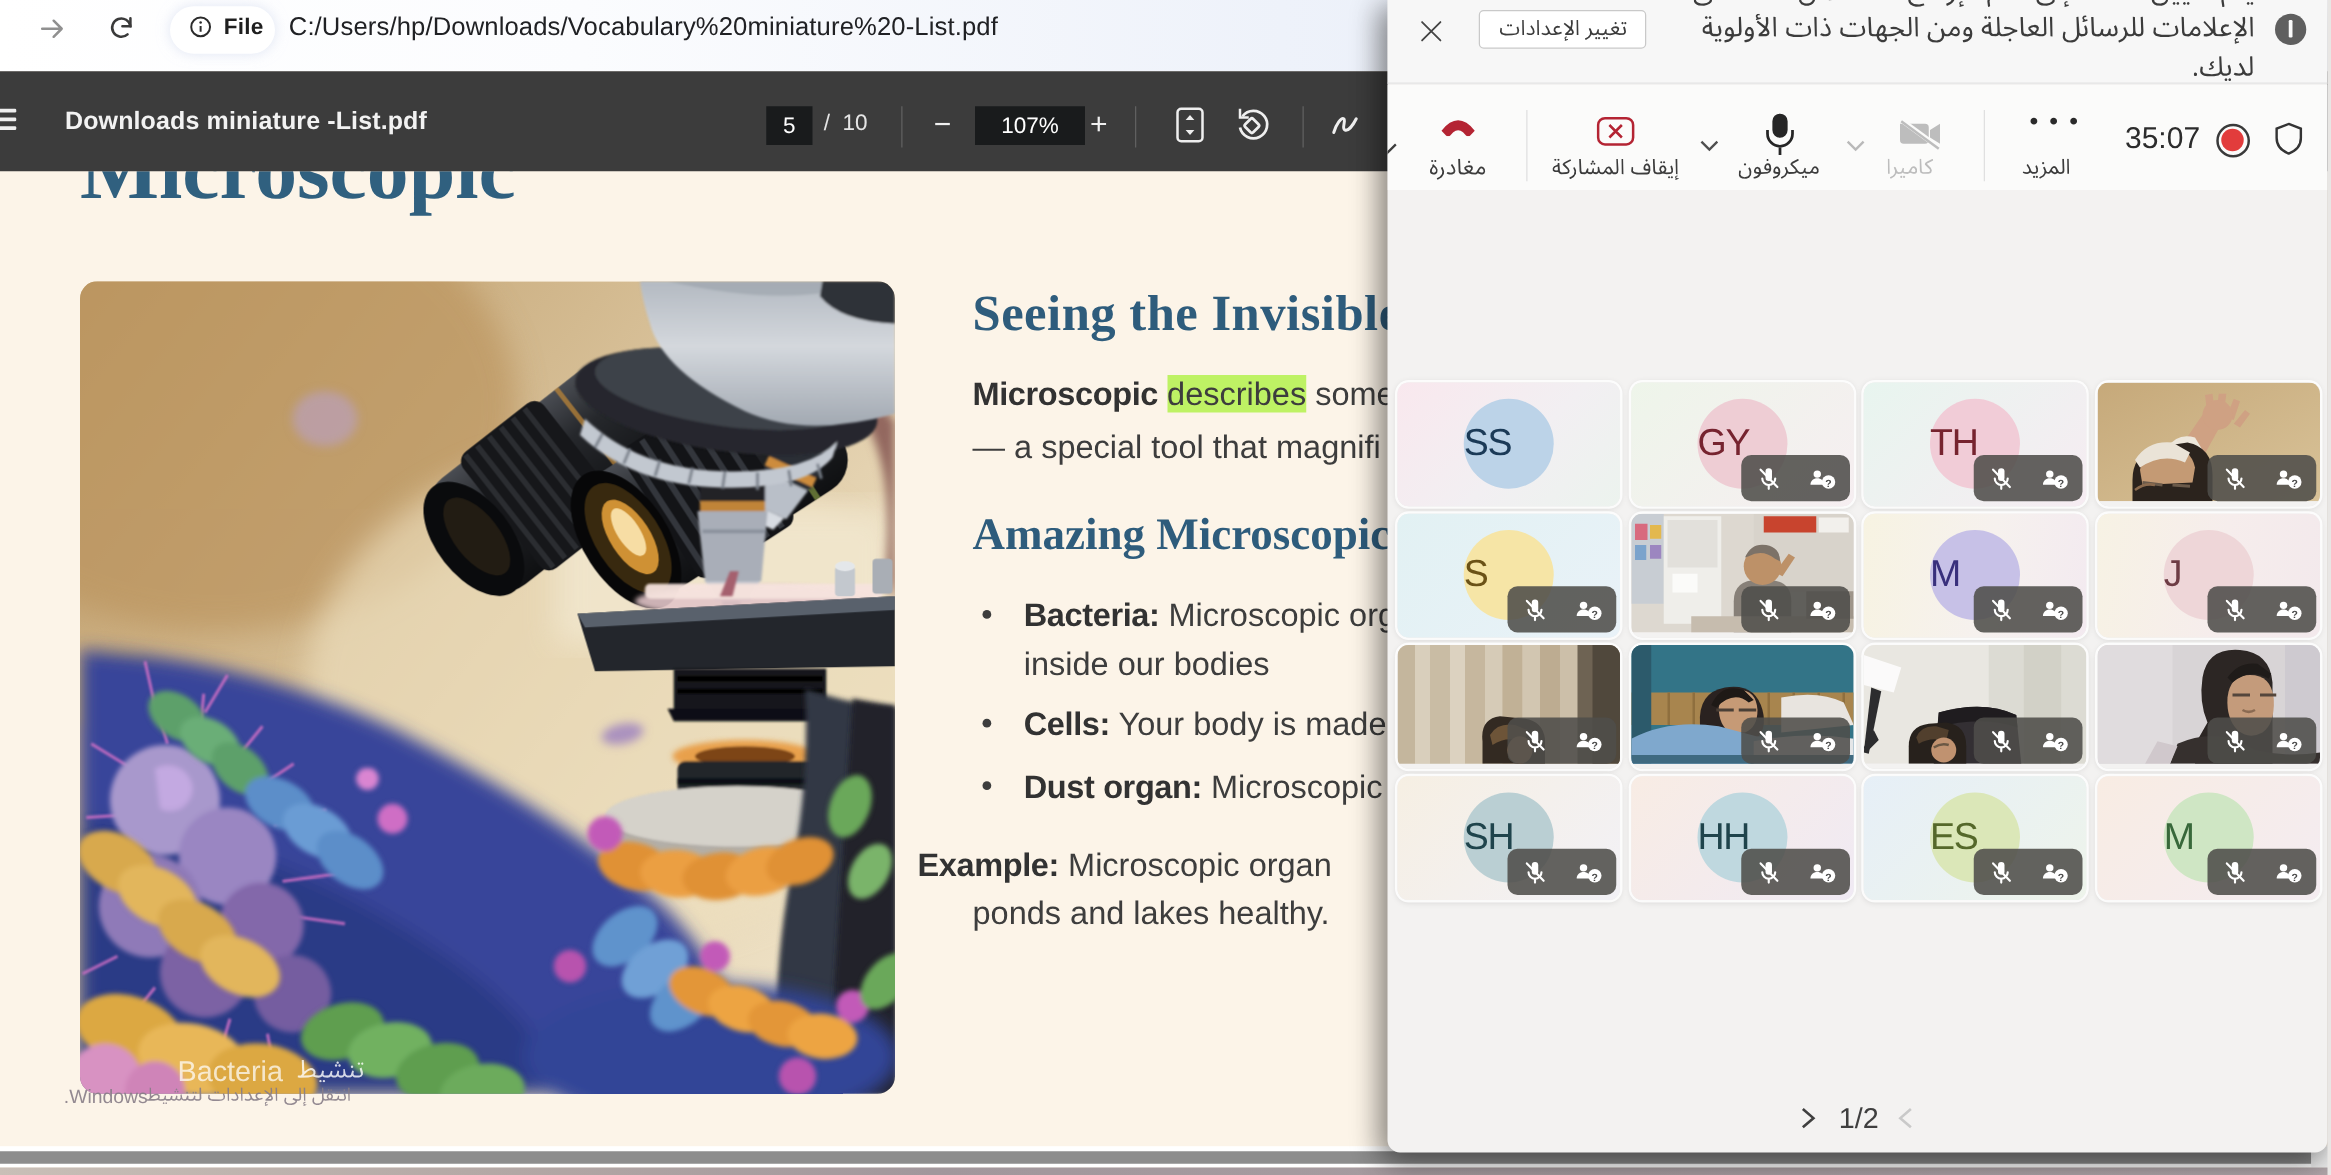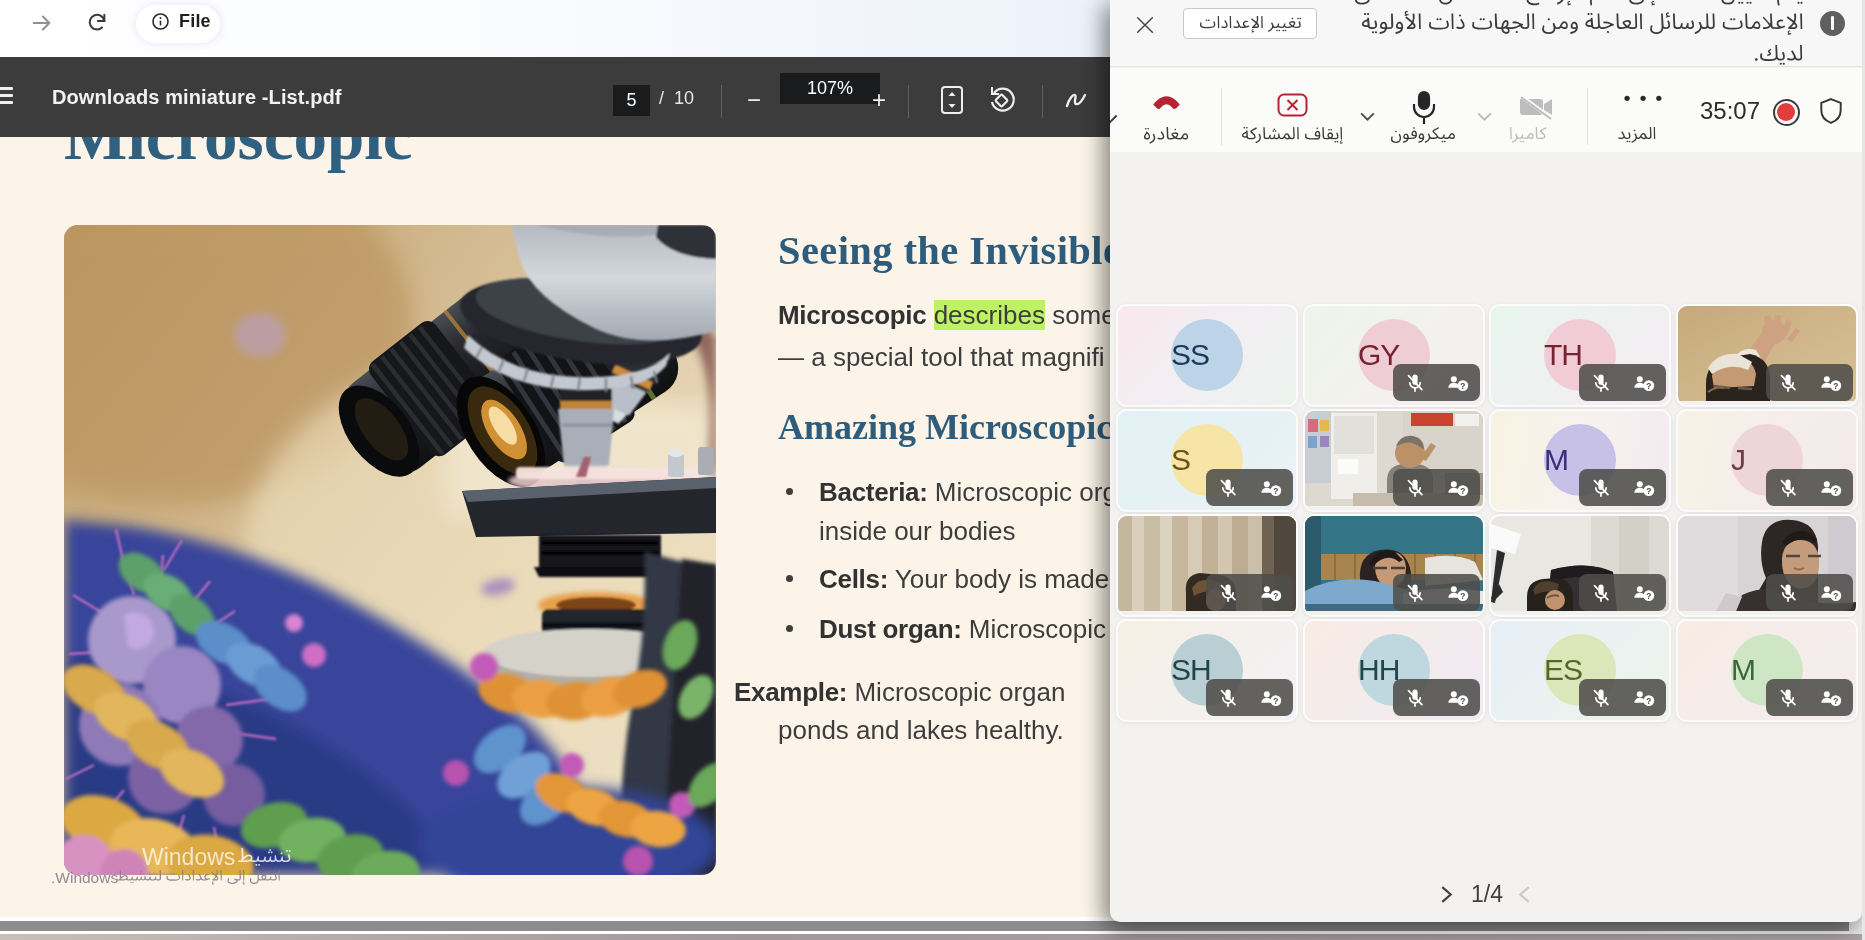--- a/index.html
+++ b/index.html
@@ -14,21 +14,21 @@
 
 #pdfbar{position:absolute;left:0;top:57px;width:1865px;height:80px;background:#3c3c3c;z-index:5}
 #pdfbar .ham{position:absolute;left:-11px;top:30px;width:24px;height:20px}
 #pdfbar .ham i{display:block;height:2.6px;background:#efefef;margin-bottom:4.6px;border-radius:1px}
 #pdftitle{position:absolute;left:52px;top:29px;font-size:20px;font-weight:700;color:#f2f2f2;letter-spacing:.1px}
 .darkbox{position:absolute;background:#191b1c;color:#fff;text-align:center;font-size:18px}
 #pagebox{left:613px;top:28px;width:37px;height:31px;line-height:31px}
 #slash10{position:absolute;left:659px;top:31px;font-size:18px;color:#e5e5e5}
 .tdiv{position:absolute;top:28px;width:1px;height:33px;background:#606060}
 #zminus{position:absolute;left:743px;top:28px;width:22px;height:31px;color:#f0f0f0;font-size:24px;line-height:29px;text-align:center}
-#zoombox{left:780px;top:16px;width:100px;height:31px;line-height:31px}
+#zoombox{left:780px;top:28px;width:88px;height:31px;line-height:31px}
 #zplus{position:absolute;left:868px;top:28px;width:22px;height:31px;color:#f0f0f0;font-size:24px;line-height:29px;text-align:center}
 .ticon{position:absolute;top:27px;width:30px;height:32px;color:#efefef}
 
 #pdfarea{position:absolute;left:0;top:137px;width:1865px;height:781px;background:#fcf4e8;overflow:hidden}
 #bigword{position:absolute;left:64px;top:-39px;font-family:"Liberation Serif",serif;font-weight:700;font-size:67px;color:#30607f;letter-spacing:0}
 #photo{position:absolute;left:64px;top:88px;width:652px;height:650px;border-radius:14px;overflow:hidden}
 .h1s{position:absolute;font-family:"Liberation Serif",serif;font-weight:700;color:#2e5c7c}
 .body,.bodyb{position:absolute;font-size:26px;color:#3d3d3d;white-space:nowrap;letter-spacing:0}
 .body b{letter-spacing:-.3px}
 .hl{background:#bef264}
@@ -51,20 +51,21 @@
         <path d="M20 11a8 8 0 1 0-2.5 7"></path>
         <path d="M20 4v7h-7" fill="none"></path>
       </svg>
   <div id="filepill"></div>
   <svg id="fileinfo" viewBox="0 0 24 24" fill="none" stroke="#2b2b2b" stroke-width="2">
         <circle cx="12" cy="12" r="9.5"></circle>
         <line x1="12" y1="11" x2="12" y2="17"></line>
         <circle cx="12" cy="7.5" r="1.3" fill="#2b2b2b" stroke="none"></circle>
       </svg>
   <div id="filelabel">File</div>
+  <div id="url">C:/Users/hp/Downloads/Vocabulary%20miniature%20-List.pdf</div>
 </div>
 <div id="pdfbar">
   <div class="ham">
         <i></i>
         <i></i>
         <i></i>
       </div>
   <div id="pdftitle">Downloads miniature -List.pdf</div>
   <div class="darkbox" id="pagebox">5</div>
   <div id="slash10">/&nbsp; 10</div>
@@ -292,21 +293,21 @@
   <div class="body" style="left:819px;top:340px"><b style="color:#323232">Bacteria:</b> Microscopic org</div>
   <div class="body" style="left:819px;top:379px">inside our bodies</div>
   <div class="bull" style="left:786px;top:438px"></div>
   <div class="body" style="left:819px;top:427px"><b style="color:#323232">Cells:</b> Your body is made</div>
   <div class="bull" style="left:786px;top:488px"></div>
   <div class="body" style="left:819px;top:477px"><b style="color:#323232">Dust organ:</b> Microscopic </div>
   <div class="body" style="left:734px;top:540px"><b style="color:#323232">Example:</b> Microscopic organ</div>
   <div class="body" style="left:778px;top:578px">ponds and lakes healthy.</div>
 
   <div id="wmrow">
-        <span style="position:absolute;left:0;top:0;font-size:23px;color:rgba(255,255,255,.72)">Windows</span>
+        <span style="position:absolute;left:0;top:0;font-size:23px;color:rgba(255,255,255,.72)">Bacteria</span>
         <svg class="arp" style="left:96px;top:4px" width="53" height="18" viewBox="0 0 53 18">
           <path d="M49.25,14.02 L46.0,14.06 L45.0,13.78 L44.0,12.87 L42.75,13.82 L40.0,14.09 L38.75,13.61 L37.75,12.51 L36.5,13.75 L34.75,14.12 L33.25,13.88 L32.25,13.05 L30.5,14.06 L28.5,14.08 L27.75,13.85 L26.75,12.9 L25.75,13.76 L24.0,14.12 L21.0,13.85 L20.0,12.94 L18.5,13.86 L17.0,14.11 L15.0,14.05 L12.25,13.17 L8.5,14.09 L1.75,14.11 L-0.05,13.75 L0.25,12.36 L2.75,12.44 L3.8,11.0 L3.4,0.0 L4.75,-0.12 L5.06,0.0 L5.5,9.25 L8.75,6.93 L10.75,6.49 L12.25,6.66 L13.59,7.5 L14.35,8.75 L14.37,10.75 L13.83,12.0 L14.26,12.25 L17.0,12.44 L18.25,12.14 L19.05,11.0 L19.75,8.35 L21.14,8.75 L20.8,11.5 L21.02,12.0 L21.75,12.35 L25.14,12.25 L25.86,11.25 L26.75,8.61 L28.01,9.0 L27.64,11.0 L27.83,12.0 L28.75,12.42 L30.5,12.36 L31.35,11.25 L32.0,8.43 L33.31,8.75 L33.01,11.25 L33.25,12.11 L34.25,12.44 L35.75,12.37 L36.36,12.0 L36.68,11.25 L36.68,7.25 L37.75,7.2 L38.43,10.75 L38.89,11.75 L39.75,12.36 L41.75,12.39 L42.59,12.0 L43.75,8.41 L45.1,8.75 L44.76,11.0 L45.25,12.11 L47.0,12.46 L49.75,12.36 L50.59,11.75 L50.75,10.75 L49.69,6.75 L51.25,6.03 L52.3,9.5 L52.29,11.5 L51.25,13.28 L49.25,14.02Z M32.5,3.07 L31.75,3.07 L31.18,2.5 L31.19,1.75 L31.75,1.18 L32.5,1.18 L33.06,1.75 L33.07,2.5 L32.5,3.07Z M49.5,3.82 L48.75,3.82 L48.18,3.25 L48.19,2.5 L48.75,1.93 L49.5,1.93 L50.06,2.5 L50.07,3.25 L49.5,3.82Z M52.25,3.82 L51.5,3.82 L50.93,3.25 L50.94,2.5 L51.5,1.94 L52.25,1.93 L52.81,2.5 L52.82,3.25 L52.25,3.82Z M31.25,5.32 L30.5,5.32 L29.93,4.75 L29.94,4.0 L30.5,3.44 L31.25,3.43 L31.81,4.0 L31.82,4.75 L31.25,5.32Z M34.0,5.32 L33.25,5.32 L32.68,4.75 L32.69,4.0 L33.25,3.43 L34.0,3.43 L34.56,4.0 L34.57,4.75 L34.0,5.32Z M44.0,6.32 L43.25,6.32 L42.68,5.75 L42.69,5.0 L43.25,4.43 L44.0,4.43 L44.56,5.0 L44.57,5.75 L44.0,6.32Z M10.09,12.25 L12.0,11.51 L12.81,10.5 L12.58,9.0 L11.5,8.2 L10.0,8.19 L8.25,8.96 L4.83,12.25 L5.25,12.47 L10.09,12.25Z M18.75,17.82 L18.0,17.82 L17.43,17.25 L17.44,16.5 L18.0,15.93 L18.75,15.93 L19.31,16.5 L19.32,17.25 L18.75,17.82Z M21.5,17.82 L20.75,17.82 L20.18,17.25 L20.19,16.5 L20.75,15.94 L21.5,15.93 L22.06,16.5 L22.07,17.25 L21.5,17.82Z" style="fill:rgba(255,255,255,.8)"></path>
         </svg>
       </div>
   <div id="wm2row">
         <span style="position:absolute;left:0;top:0;font-size:15.5px;color:rgba(135,125,135,.9)">.Windows</span>
         <svg class="arp" style="left:66px;top:1px" width="164" height="16" viewBox="0 0 164 16">
           <path d="M42.25,10.56 L39.75,10.53 L38.5,9.67 L37.75,10.33 L36.75,10.59 L34.25,10.56 L33.0,9.77 L31.5,10.54 L30.0,10.61 L28.75,10.07 L28.25,9.45 L27.25,10.37 L26.0,10.62 L24.0,9.86 L23.0,10.54 L21.5,10.61 L20.0,9.78 L19.25,10.38 L18.0,10.62 L16.25,10.54 L15.0,9.73 L14.25,10.32 L12.75,10.62 L11.0,10.52 L9.25,9.9 L6.25,10.61 L1.0,10.6 L-0.06,10.25 L0.25,9.33 L2.0,9.38 L2.82,8.25 L2.75,-0.12 L3.75,0.0 L4.0,6.75 L6.75,5.13 L9.0,4.96 L10.6,6.25 L10.83,7.75 L10.37,9.0 L11.0,9.3 L13.75,9.14 L14.3,8.5 L15.0,6.38 L15.87,6.75 L15.63,8.75 L16.25,9.26 L19.0,9.13 L20.0,6.56 L21.04,7.0 L20.76,8.5 L21.0,9.14 L22.75,9.34 L23.37,8.75 L24.0,6.39 L24.99,6.75 L24.75,8.5 L25.0,9.15 L26.75,9.33 L27.48,8.25 L27.37,5.75 L28.25,5.48 L28.89,8.5 L29.75,9.3 L31.75,9.11 L32.75,6.39 L33.79,6.75 L33.7,9.0 L35.75,9.4 L37.5,9.0 L38.5,6.4 L39.39,6.75 L39.13,8.5 L39.5,9.15 L41.75,9.37 L42.7,9.0 L42.61,0.0 L43.5,-0.12 L43.83,0.0 L44.08,8.75 L43.5,9.95 L42.25,10.56Z M66.25,10.62 L65.25,10.5 L64.93,0.0 L65.25,-0.12 L66.16,0.0 L66.25,10.62Z M77.0,10.62 L76.0,10.5 L75.68,0.0 L76.0,-0.12 L76.91,0.0 L77.0,10.62Z M99.75,10.55 L95.37,10.5 L95.37,9.5 L97.75,7.38 L98.48,6.25 L94.35,2.75 L95.0,1.92 L99.19,5.0 L99.61,3.25 L99.38,0.25 L100.5,-0.07 L100.83,3.25 L100.13,6.0 L101.11,7.5 L101.37,8.75 L100.82,10.0 L99.75,10.55Z M104.75,10.62 L103.75,10.5 L103.43,0.0 L103.75,-0.12 L104.66,0.0 L104.75,10.62Z M116.25,14.04 L113.0,13.85 L110.94,12.5 L110.38,10.5 L111.0,8.0 L112.03,8.5 L111.64,11.0 L112.75,12.37 L114.25,12.83 L116.0,12.85 L118.5,12.09 L119.31,11.25 L119.36,10.75 L117.12,9.5 L117.5,8.39 L120.5,9.35 L122.0,9.35 L122.61,9.0 L122.46,0.0 L123.5,-0.12 L123.97,7.5 L123.58,9.75 L122.25,10.54 L120.75,10.62 L120.33,12.0 L119.5,12.86 L118.25,13.55 L116.25,14.04Z M127.25,10.62 L126.25,10.5 L125.93,0.0 L126.25,-0.12 L127.16,0.0 L127.25,10.62Z M138.0,14.05 L136.0,14.03 L134.0,13.1 L132.98,11.5 L132.93,9.75 L133.5,8.0 L134.35,8.25 L134.19,11.25 L135.0,12.32 L136.25,12.83 L138.75,12.61 L140.0,11.68 L140.68,9.5 L140.5,-0.12 L141.62,0.0 L141.9,8.0 L142.15,8.75 L143.0,9.34 L145.31,9.25 L144.42,7.75 L144.44,6.5 L145.5,4.89 L147.0,4.38 L148.44,5.0 L149.33,6.5 L149.32,7.75 L148.5,9.31 L152.25,9.16 L152.85,8.5 L153.5,6.4 L154.39,6.75 L154.13,8.5 L154.5,9.15 L157.75,9.33 L158.36,9.0 L158.62,8.25 L157.81,5.0 L158.75,4.56 L159.11,4.75 L159.84,8.25 L159.59,9.25 L158.5,10.3 L155.0,10.58 L153.5,9.67 L152.75,10.33 L151.25,10.62 L147.0,10.14 L143.25,10.62 L142.0,10.13 L140.5,12.91 L138.0,14.05Z M162.75,10.62 L161.75,10.5 L161.43,0.0 L161.75,-0.12 L162.66,0.0 L162.75,10.62Z M24.5,2.27 L23.48,2.0 L23.75,0.99 L24.25,0.89 L24.76,1.25 L24.86,1.75 L24.5,2.27Z M146.25,2.77 L145.23,2.5 L145.5,1.49 L146.0,1.39 L146.51,1.75 L146.61,2.25 L146.25,2.77Z M148.25,2.77 L147.23,2.5 L147.5,1.49 L148.0,1.39 L148.51,1.75 L148.61,2.25 L148.25,2.77Z M158.75,2.77 L157.73,2.5 L158.0,1.49 L158.5,1.39 L159.0,1.75 L159.11,2.25 L158.75,2.77Z M23.5,4.02 L22.48,3.75 L22.75,2.74 L23.25,2.64 L23.75,3.0 L23.86,3.5 L23.5,4.02Z M25.5,4.02 L24.48,3.75 L24.75,2.75 L25.25,2.64 L25.75,3.0 L25.86,3.5 L25.5,4.02Z M55.5,4.52 L54.48,4.25 L54.75,3.24 L55.25,3.14 L55.76,3.5 L55.86,4.0 L55.5,4.52Z M57.75,4.52 L56.73,4.25 L57.0,3.24 L57.5,3.14 L58.01,3.5 L58.11,4.0 L57.75,4.52Z M33.0,4.77 L31.98,4.5 L32.25,3.49 L32.75,3.39 L33.26,3.75 L33.36,4.25 L33.0,4.77Z M38.0,4.77 L36.98,4.5 L37.25,3.49 L37.75,3.39 L38.26,3.75 L38.36,4.25 L38.0,4.77Z M40.0,4.77 L38.98,4.5 L39.25,3.49 L39.75,3.39 L40.26,3.75 L40.36,4.25 L40.0,4.77Z M153.0,4.77 L151.98,4.5 L152.25,3.49 L152.75,3.39 L153.26,3.75 L153.36,4.25 L153.0,4.77Z M155.0,4.77 L153.98,4.5 L154.25,3.49 L154.75,3.39 L155.26,3.75 L155.36,4.25 L155.0,4.77Z M71.75,10.53 L69.5,10.54 L67.93,9.75 L68.5,8.89 L69.75,9.33 L71.25,9.37 L72.58,8.5 L72.36,7.0 L70.7,4.25 L71.75,3.62 L73.35,6.25 L73.85,8.25 L73.25,9.73 L71.75,10.53Z M88.5,10.53 L85.5,10.57 L84.0,9.61 L82.5,10.52 L80.75,10.61 L79.5,10.35 L78.68,9.75 L79.25,8.89 L80.5,9.33 L82.0,9.37 L83.33,8.5 L83.07,7.0 L81.45,4.25 L82.25,3.64 L82.61,3.75 L83.78,5.75 L85.0,8.65 L86.25,9.39 L88.72,9.25 L87.93,8.5 L87.39,7.25 L87.46,6.0 L88.25,4.68 L89.75,3.94 L91.75,4.1 L91.5,5.27 L90.0,5.15 L89.0,5.69 L88.64,7.25 L89.36,8.25 L90.5,8.83 L92.75,8.17 L93.19,9.25 L88.5,10.53Z M58.0,10.77 L53.25,10.83 L50.5,10.07 L49.42,8.5 L49.73,5.75 L50.86,6.0 L50.68,8.25 L52.0,9.35 L59.5,9.59 L60.75,9.3 L61.75,8.5 L61.82,7.25 L61.22,5.0 L62.25,4.64 L63.08,7.25 L62.6,9.25 L60.75,10.34 L58.0,10.77Z M147.13,8.75 L148.08,7.75 L148.1,6.75 L147.5,5.84 L146.75,5.63 L145.89,6.25 L145.62,7.5 L146.5,8.79 L147.13,8.75Z M7.34,9.25 L8.75,8.82 L9.54,8.0 L9.52,7.0 L8.75,6.24 L7.5,6.15 L6.25,6.67 L3.58,9.25 L7.34,9.25Z M99.73,9.25 L100.12,8.25 L99.5,7.29 L97.38,9.25 L99.73,9.25Z M95.75,14.54 L94.99,14.5 L94.93,14.0 L95.38,13.75 L94.9,13.0 L94.93,12.25 L95.5,11.62 L96.75,11.48 L96.86,12.0 L95.75,12.34 L95.68,13.0 L96.25,13.51 L97.25,13.33 L97.41,14.0 L95.75,14.54Z M126.5,14.53 L125.74,14.5 L125.68,14.0 L126.12,13.75 L125.65,13.0 L125.68,12.25 L126.25,11.62 L127.25,11.42 L127.6,12.0 L126.5,12.33 L126.43,13.0 L127.0,13.52 L128.0,13.34 L128.12,14.0 L126.5,14.53Z M14.25,13.27 L13.23,13.0 L13.5,11.99 L14.0,11.89 L14.5,12.25 L14.61,12.75 L14.25,13.27Z M16.25,13.27 L15.23,13.0 L15.5,11.99 L16.0,11.89 L16.5,12.25 L16.61,12.75 L16.25,13.27Z" style="fill:rgba(135,125,135,.9)"></path>
         </svg>
       </div>
@@ -712,19 +713,19 @@
                 <path d="M3.6 17.2c0-3.3 2.7-5.6 5.9-5.6s5.9 2.3 5.9 5.6z" fill="#fff"></path>
                 <circle cx="19.2" cy="14.8" r="5.8" fill="#fff"></circle>
                 <text x="19.2" y="18.9" font-size="9" font-weight="bold" text-anchor="middle" fill="#4a4a4a" font-family="Liberation Sans">?</text>
               </svg></span></div>
         </div>
       </div>
   <div id="pager">
     <svg class="pchev" style="left:330px" viewBox="0 0 12 18" fill="none" stroke="#3f3f3f" stroke-width="2">
           <path d="M2 2l8 7-8 7"></path>
         </svg>
-    <div id="pnum">1/4</div>
+    <div id="pnum">1/2</div>
     <svg class="pchev" style="left:408px" viewBox="0 0 12 18" fill="none" stroke="#c9c9c9" stroke-width="2">
           <path d="M10 2L2 9l8 7"></path>
         </svg>
   </div>
 </div>
 <div id="vscroll"></div>
 </div>
 </body></html>

